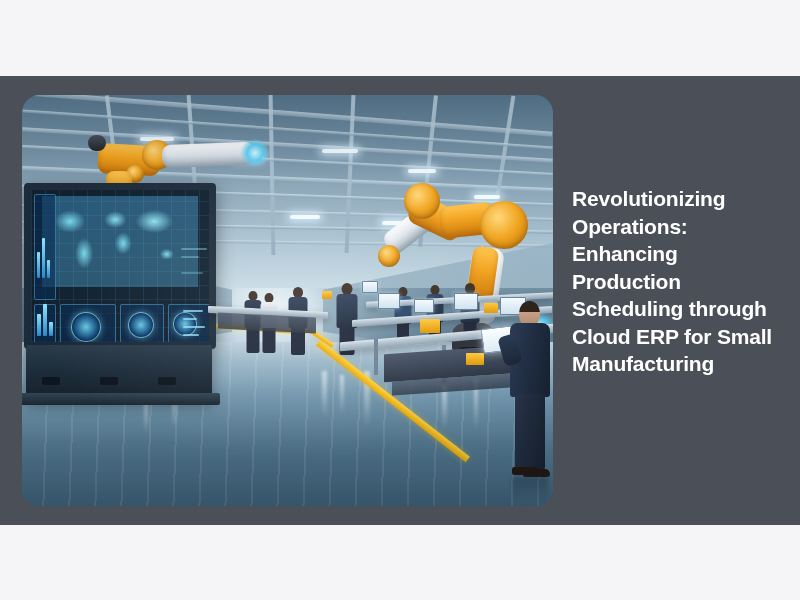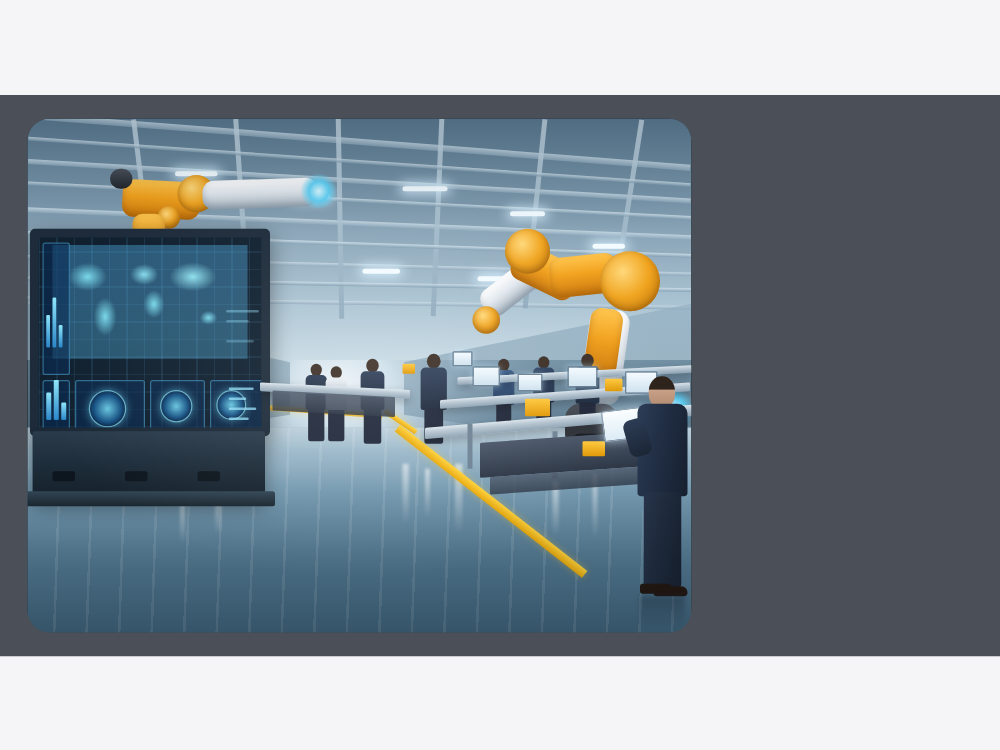--- a/index.html
+++ b/index.html
@@ -505,15 +505,16 @@
           <div class="fg-legs"></div>
           <div class="fg-shoe" style="left:4px;"></div>
           <div class="fg-shoe" style="left:15px;top:168px;"></div>
         </div>
         <div class="fg-reflection" style="left:490px;top:382px;width:36px;height:26px;"></div>
 
         <div class="photo-grade"></div>
       </div>
     </div>
 
+    <h1 class="headline">Revolutionizing Operations: Enhancing Production Scheduling through Cloud ERP for Small Manufacturing</h1>
 
   </div>
 </div>
 
 </body></html>

